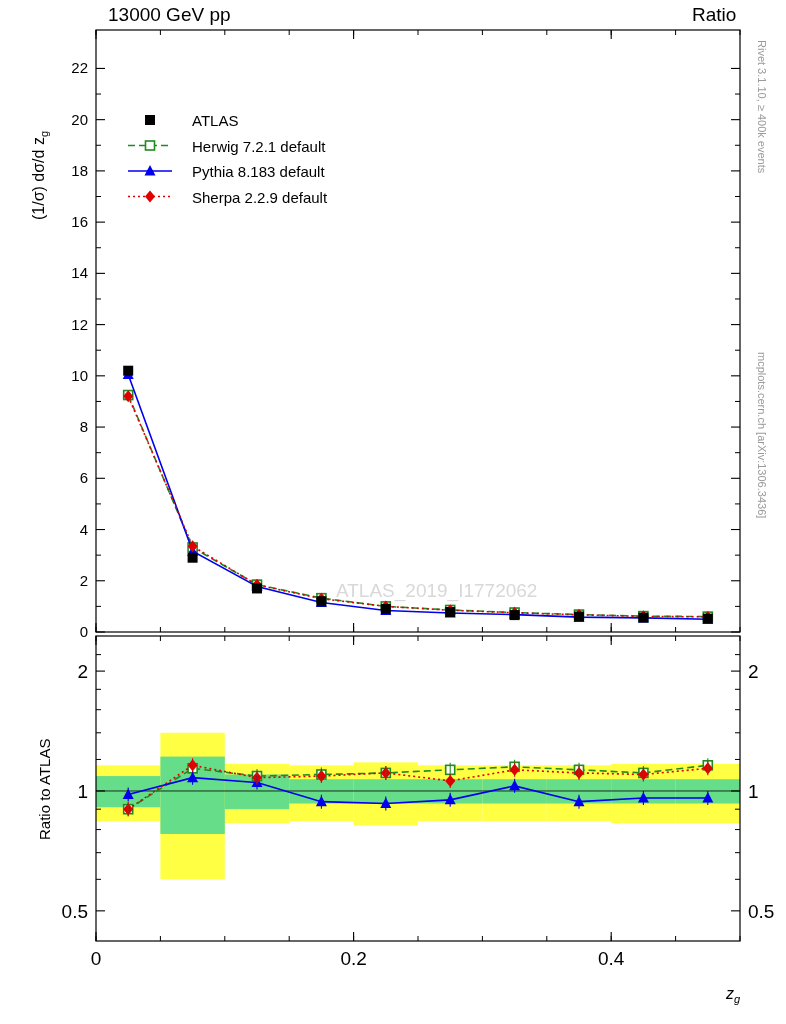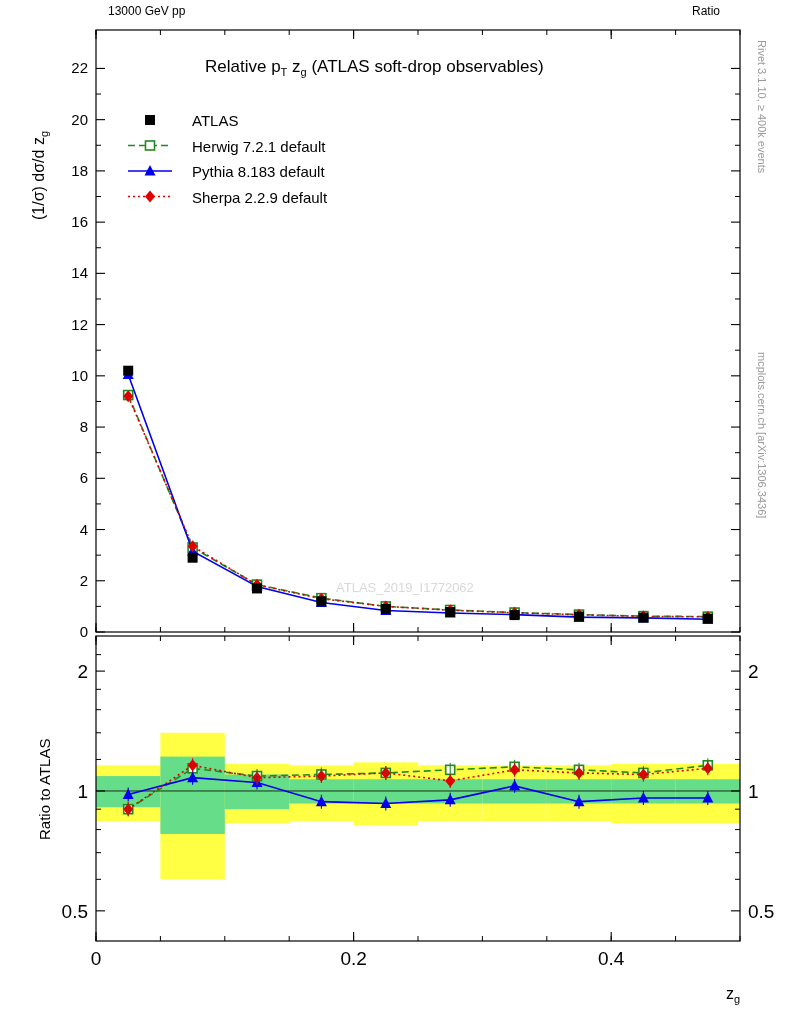--- a/index.html
+++ b/index.html
@@ -1,49 +1,46 @@
 <!DOCTYPE html>
 <html><head>
 <meta charset="utf-8">
 <style>
   html,body{margin:0;padding:0;background:#ffffff;}
   body{width:786px;height:1024px;font-family:"Liberation Sans",sans-serif;color:#000;}
   #root{position:relative;width:786px;height:1024px;overflow:hidden;}
   .abs{position:absolute;}
   .vtext{transform-origin:0 0;white-space:nowrap;}
-  .hdr{font-size:12px;}
+  .hdr{font-size:19px;}
   .title{font-size:17px;}
   .axlabel{font-size:16px;}
   .sidecap{font-size:11px;fill:#9a9a9a;color:#9a9a9a;}
-  .watermark{font-size:13px;color:#d8d8d8;}
+  .watermark{font-size:19px;color:#d8d8d8;}
   svg{display:block;}
   .frame{fill:none;stroke:#000;stroke-width:1.2;}
 </style>
 </head>
 <body>
 
 <div id="root">
 
   <div class="abs hdr" style="left:108px;top:4px;">13000 GeV pp</div>
   <div class="abs hdr" style="left:692px;top:4px;">Ratio</div>
 
   <div class="abs sidecap vtext" style="left:768px;top:40px;transform:rotate(90deg);">Rivet 3.1.10, ≥ 400k events</div>
   <div class="abs sidecap vtext" style="left:768px;top:352px;transform:rotate(90deg);">mcplots.cern.ch [arXiv:1306.3436]</div>
 
   <div class="abs axlabel vtext" style="left:30px;top:220px;transform:rotate(-90deg);">
     <span>(1/σ) dσ/d z<sub style="font-size:11px">g</sub></span>
   </div>
 
   <div class="abs axlabel vtext" style="left:36px;top:840px;transform:rotate(-90deg);font-size:15px;">Ratio to ATLAS</div>
 
-  <div class="abs title" style="left:205px;top:57px;">
-    Relative p<sub style="font-size:11px">T</sub> z<sub style="font-size:11px">g</sub> (ATLAS soft-drop observables)
-  </div>
-
-  <div class="abs axlabel" style="left:726px;top:985px;">z<sub style="font-size:11px">g</sub></div>
+
+  <div class="abs axlabel" style="left:726px;top:985px;font-style:italic;">z<sub style="font-size:11px">g</sub></div>
 
   <div class="abs watermark" style="left:336px;top:580px;">ATLAS_2019_I1772062</div>
 
   <svg id="plot" width="786" height="1024" class="abs" style="left:0;top:0;">
       <rect x="96" y="765.3038222912852" width="64.4" height="55.82134352207311" fill="#ffff44" stroke="none"></rect>
       <rect x="160.39999999999998" y="732.7815374114244" width="64.40000000000003" height="146.53408881871417" fill="#ffff44" stroke="none"></rect>
       <rect x="224.8" y="763.8193253755293" width="64.39999999999998" height="59.37703679579852" fill="#ffff44" stroke="none"></rect>
       <rect x="289.2" y="765.3038222912852" width="64.39999999999998" height="55.82134352207311" fill="#ffff44" stroke="none"></rect>
       <rect x="353.6" y="762.3474626292502" width="64.39999999999998" height="62.945201921548346" fill="#ffff44" stroke="none"></rect>
       <rect x="418" y="765.3038222912852" width="64.40000000000003" height="55.82134352207311" fill="#ffff44" stroke="none"></rect>

